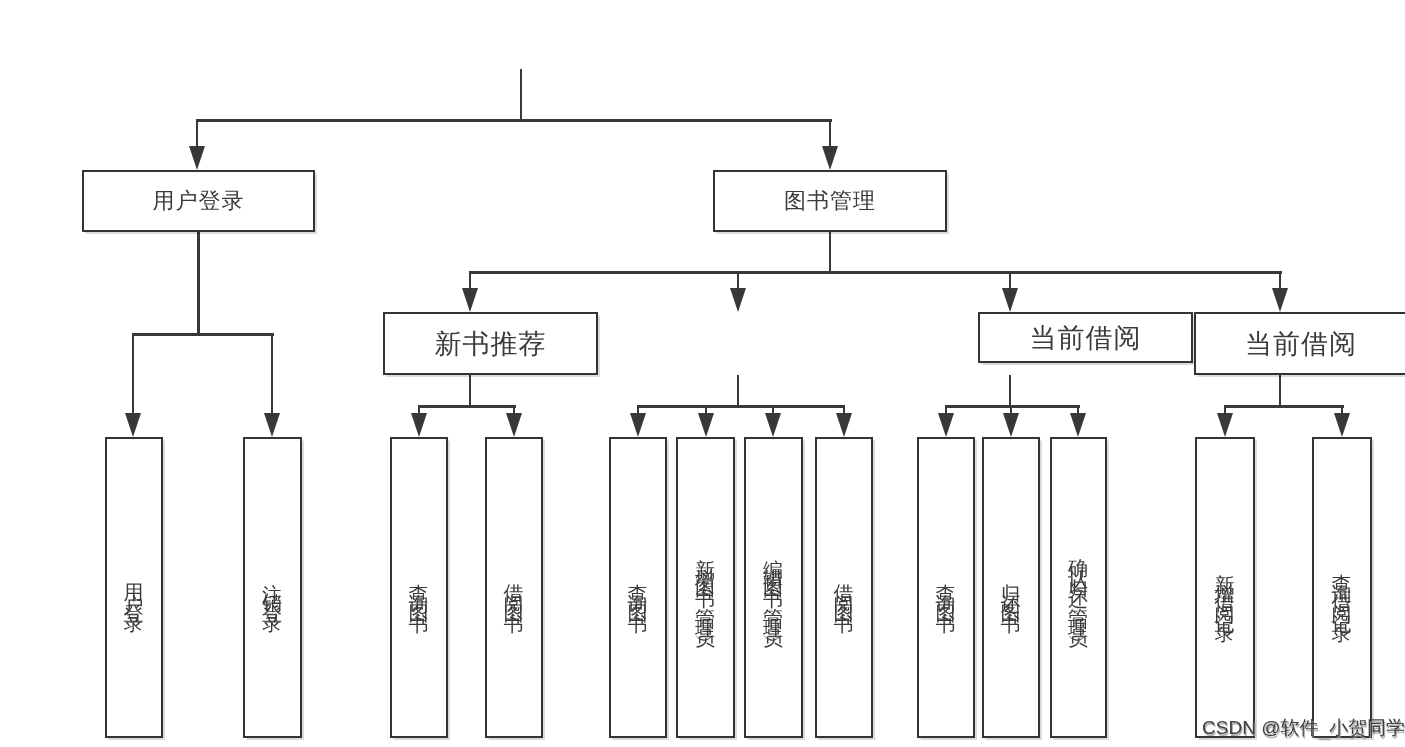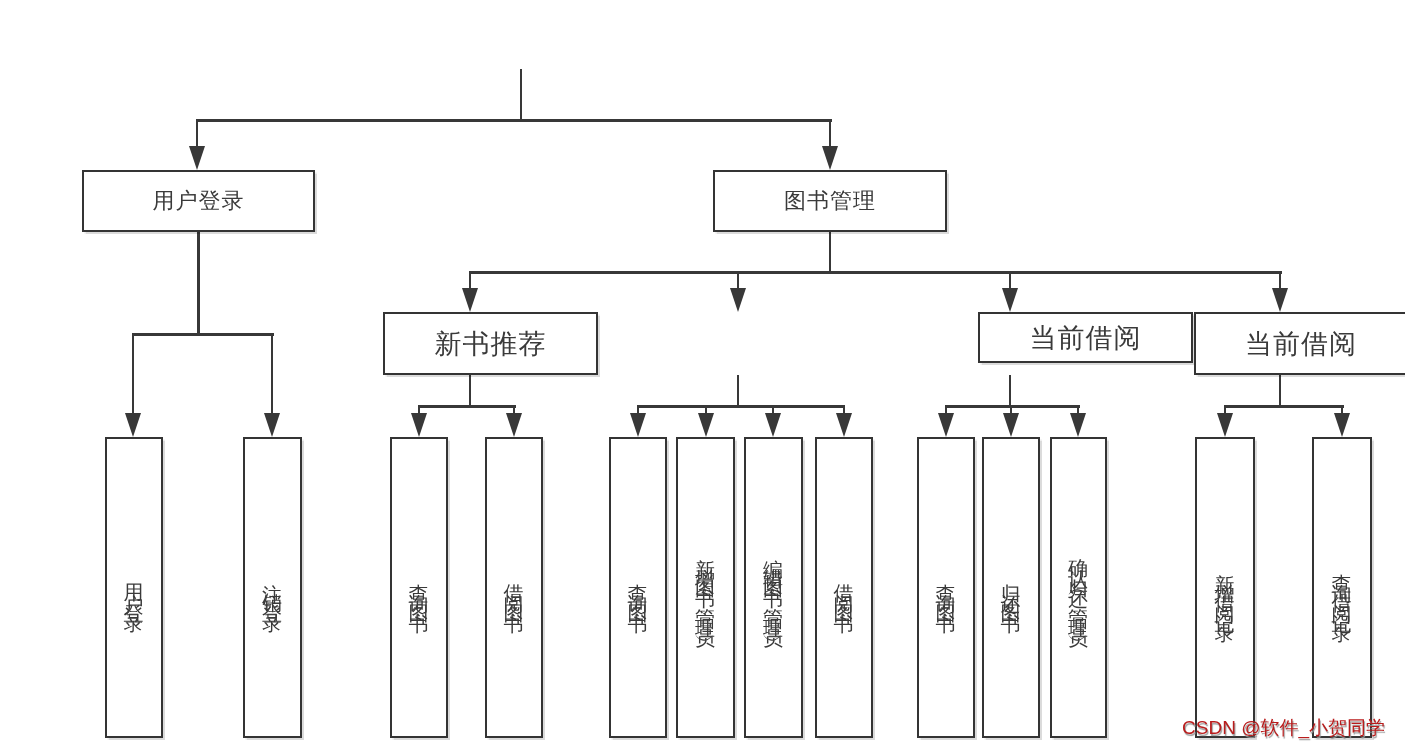--- a/index.html
+++ b/index.html
@@ -34,23 +34,23 @@
   .cl { position:absolute; background:#383838; }
   .arrow {
     position:absolute; width:0; height:0;
     border-left:8px solid transparent;
     border-right:8px solid transparent;
     border-top:24px solid #383838;
   }
 
   #watermark {
     position:absolute;
-    right:20px; bottom:6px;
+    right:0; bottom:6px;
     font-size:19px;
-    color:#b91c1c;
+    color:#404040;
     text-shadow:1px 2px 1px #9a9a9a;
     white-space:nowrap;
   }
 </style>
 </head>
 <body>
 
 <div id="canvas">
 
   <div>

